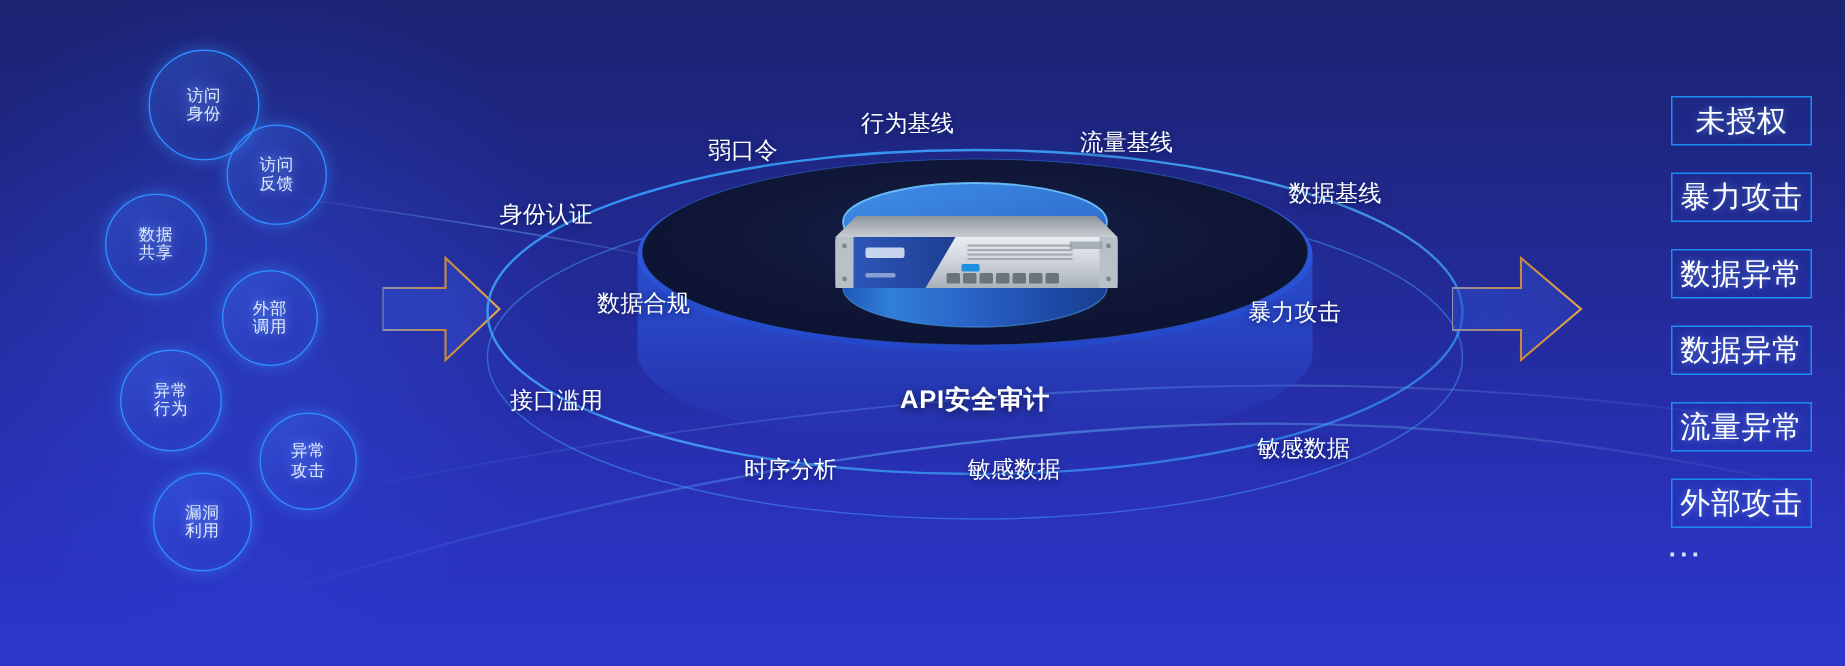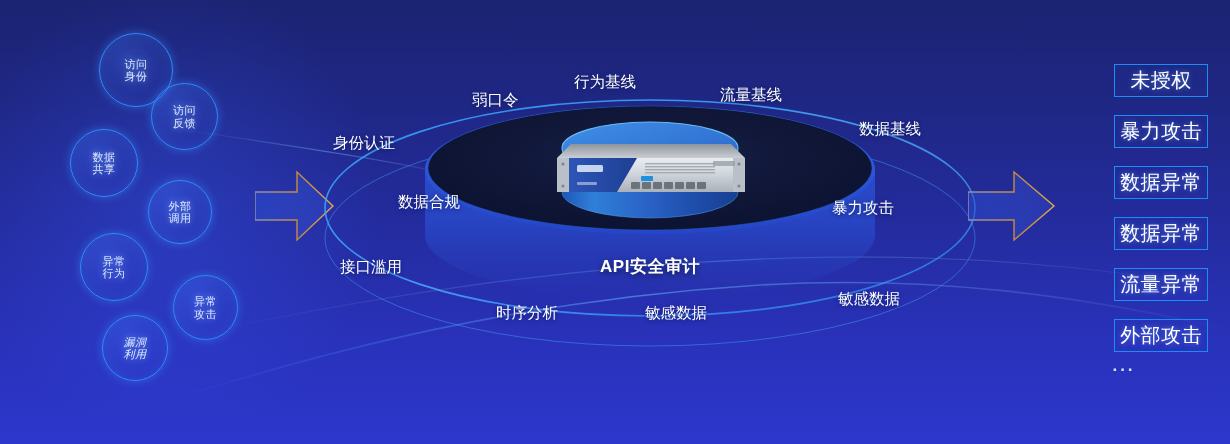--- a/index.html
+++ b/index.html
@@ -123,21 +123,21 @@
           <span>异常</span>
           <span>行为</span>
         </div>
       </div>
       <div class="bubble" style="left: 173px; top: 275px; width: 63px; height: 63px;">
         <div>
           <span>异常</span>
           <span>攻击</span>
         </div>
       </div>
-      <div class="bubble" style="left: 102px; top: 315px; width: 64px; height: 64px; font-style: italic;">
+      <div class="bubble" style="left: 102px; top: 315px; width: 64px; height: 64px;">
         <div>
           <span>漏洞</span>
           <span>利用</span>
         </div>
       </div>
     </div>
 
   <svg class="arrow" style="left:255px;top:168px;" width="80" height="76" viewBox="0 0 80 76">
     <defs>
       <linearGradient id="arrGrad" x1="0" y1="0" x2="1" y2="0">

